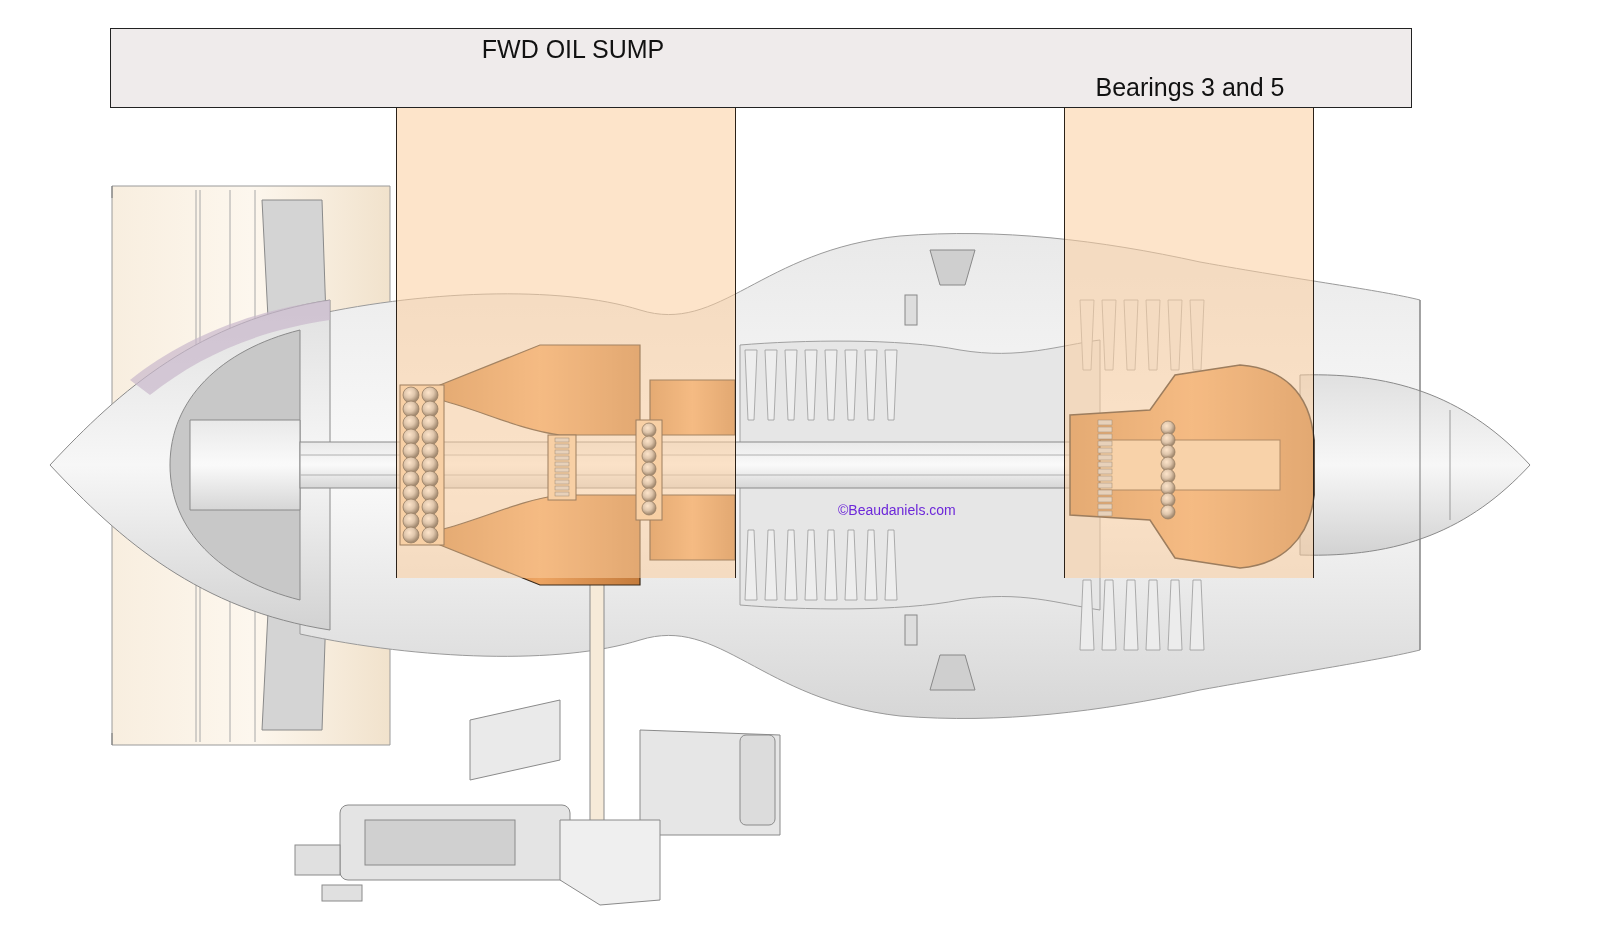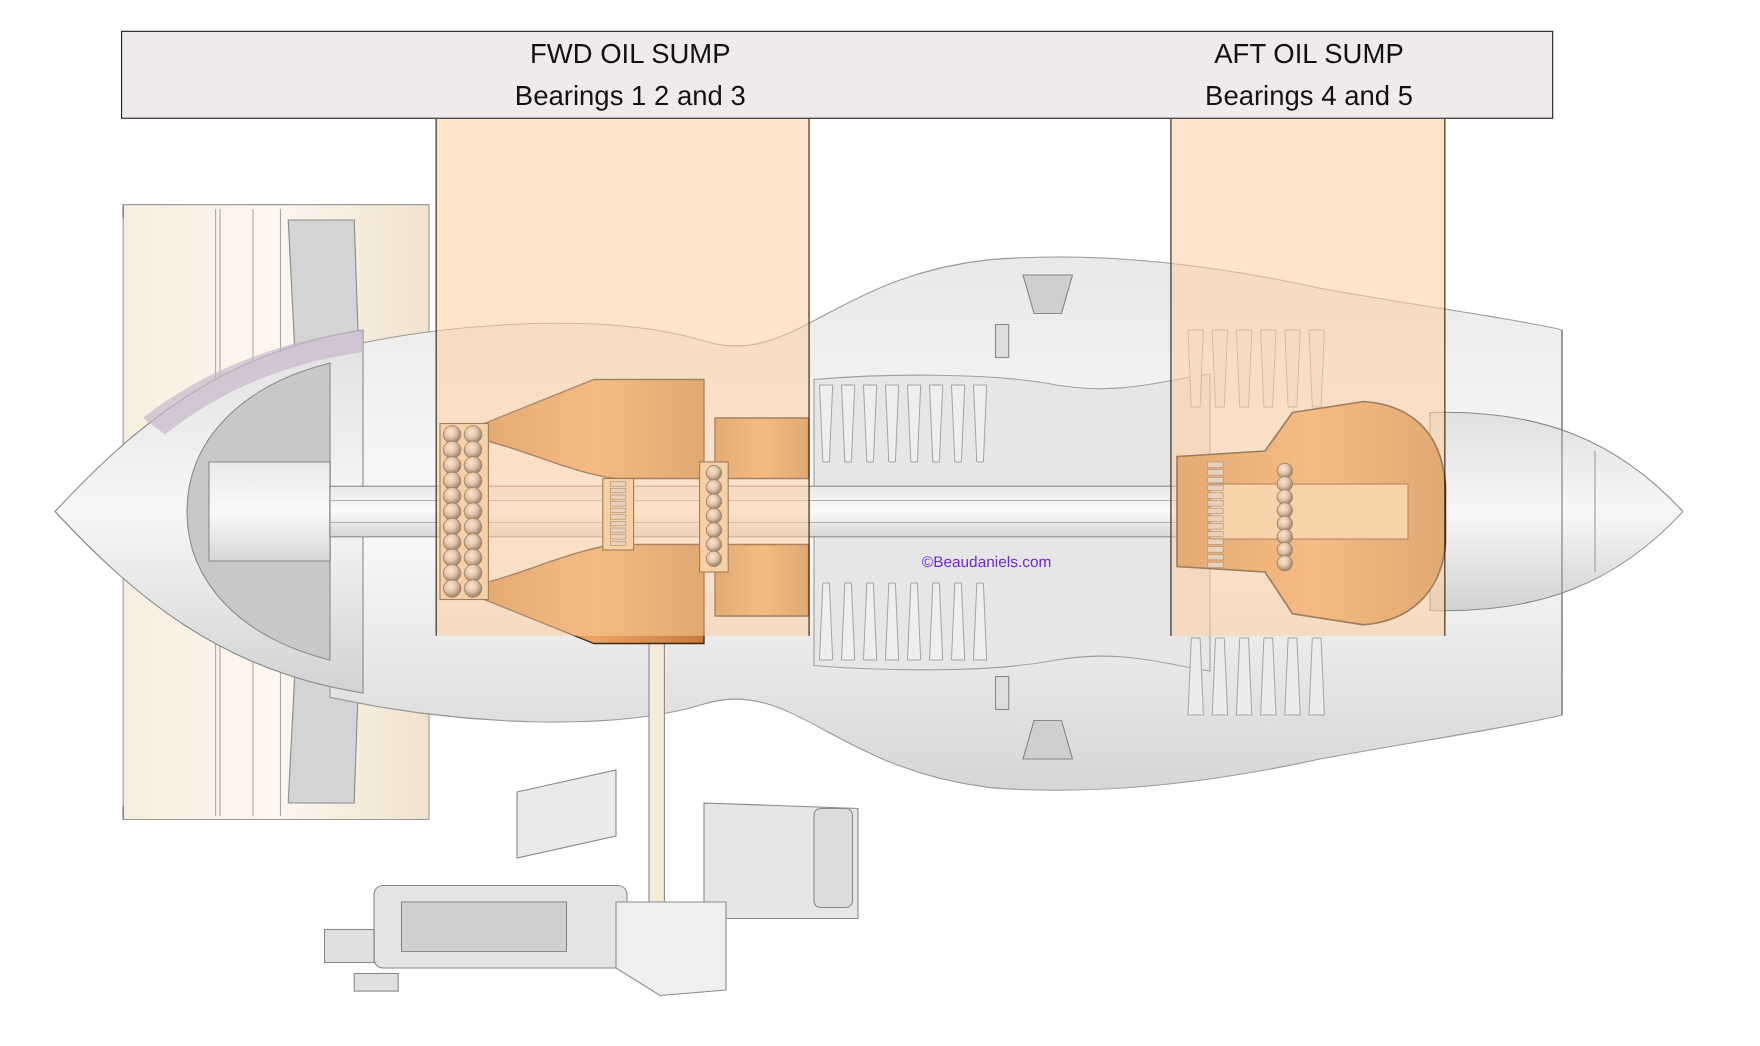--- a/index.html
+++ b/index.html
@@ -241,18 +241,16 @@
         <circle cx="1168" cy="500" r="7" fill="url(#ball)" stroke="#222" stroke-width="0.8"></circle>
         <circle cx="1168" cy="512" r="7" fill="url(#ball)" stroke="#222" stroke-width="0.8"></circle>
       </g>
   </svg>
 
   <div class="sump-band" id="fwd-band"></div>
   <div class="sump-band" id="aft-band"></div>
 
   <div class="header-box"></div>
   <div class="hdr-text hdr-title" id="fwd-title" style="top:34px;">FWD OIL SUMP</div>
-  <div class="hdr-text hdr-sub" id="fwd-sub" style="top:72px;">Bearings 1 2 and 3</div>
-  <div class="hdr-text hdr-title" id="aft-title" style="top:34px;">AFT OIL SUMP</div>
-  <div class="hdr-text hdr-sub" id="aft-sub" style="top:72px;">Bearings 4 and 5</div>
+  <div class="hdr-text hdr-sub" id="aft-sub" style="top:72px;">Bearings 3 and 5</div>
 
   <div class="watermark">©Beaudaniels.com</div>
 </div>
 
 </body></html>

